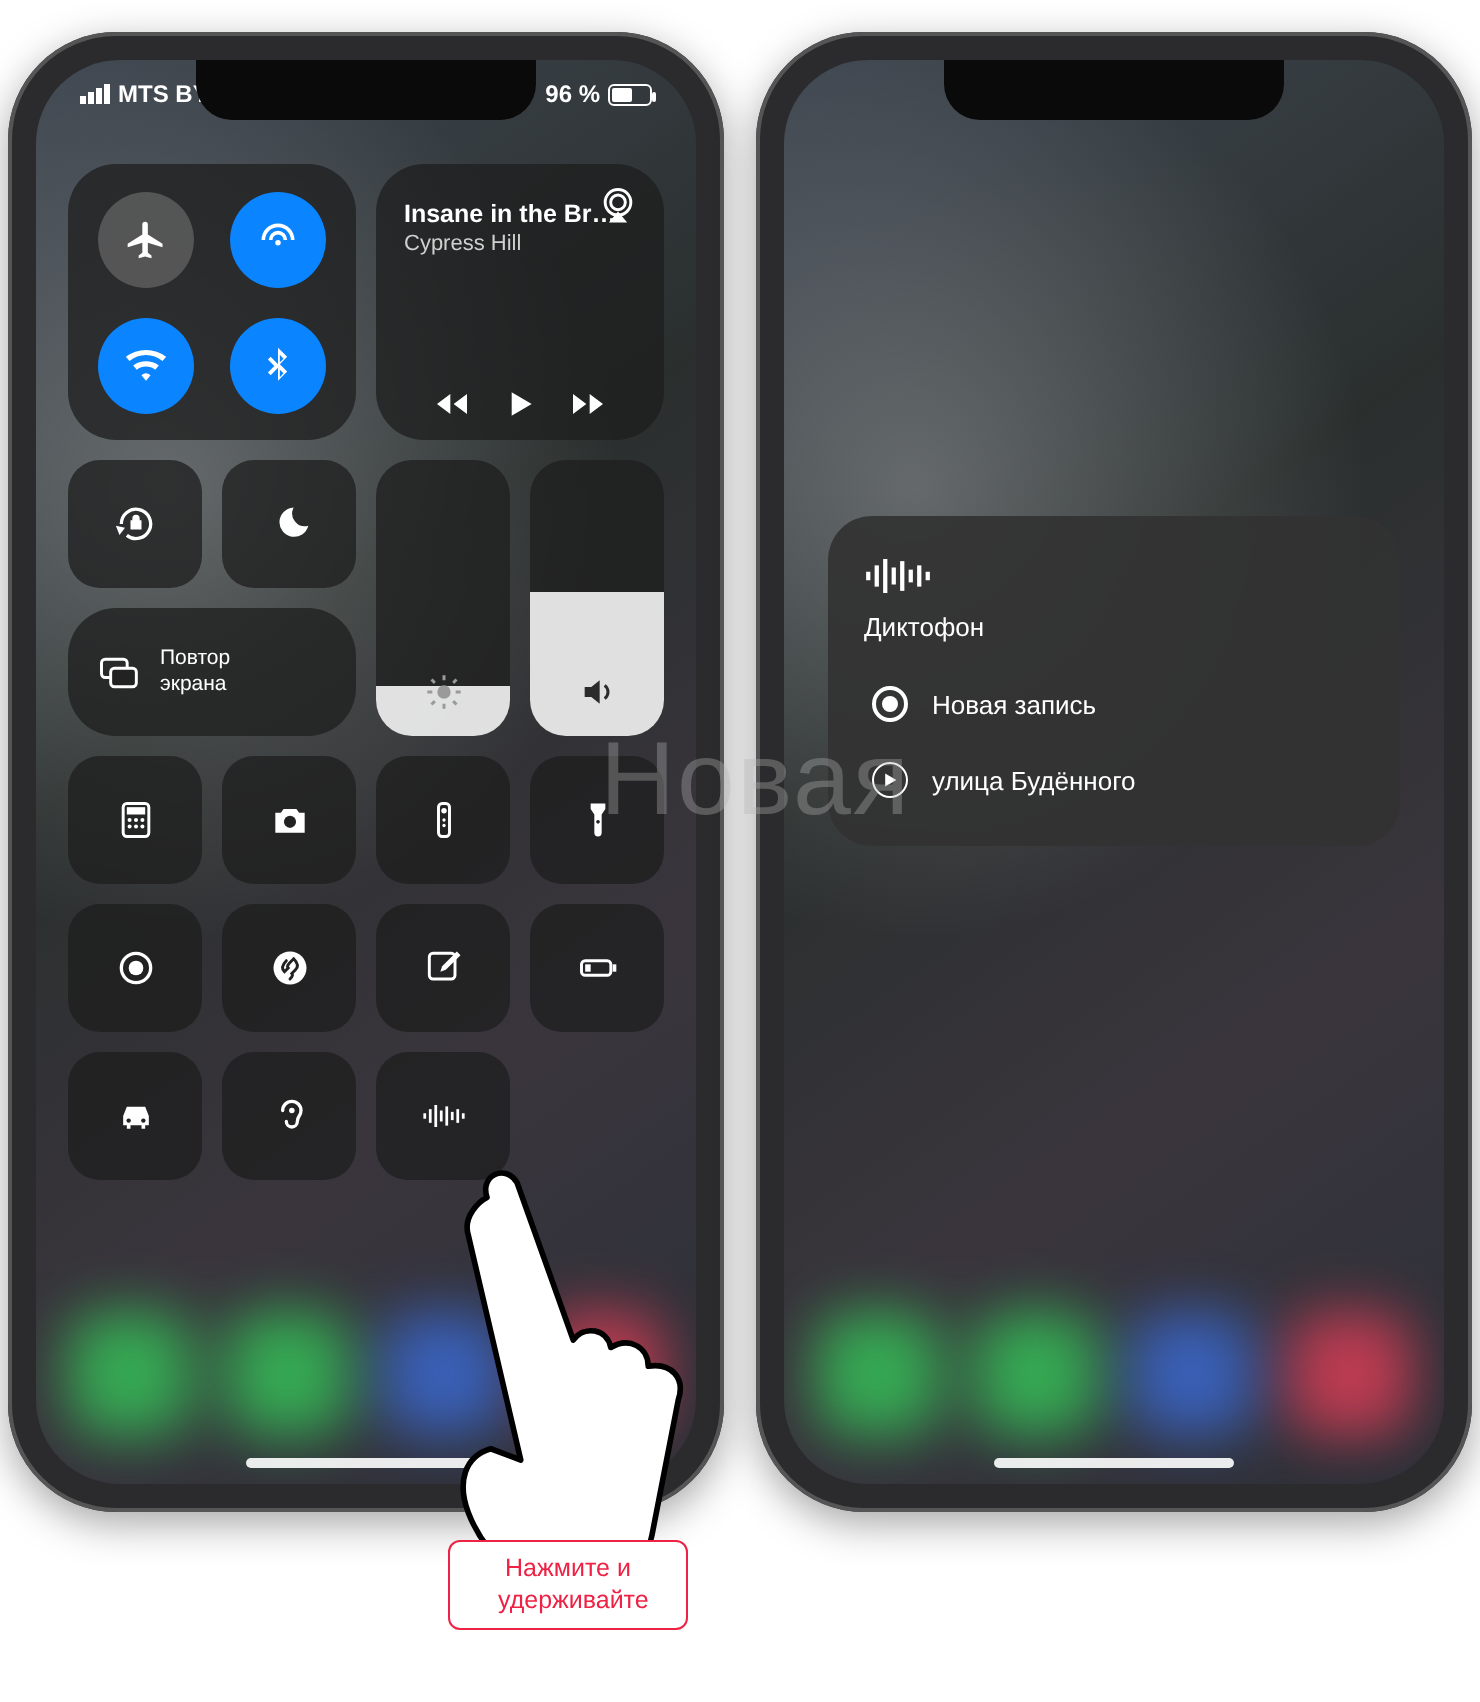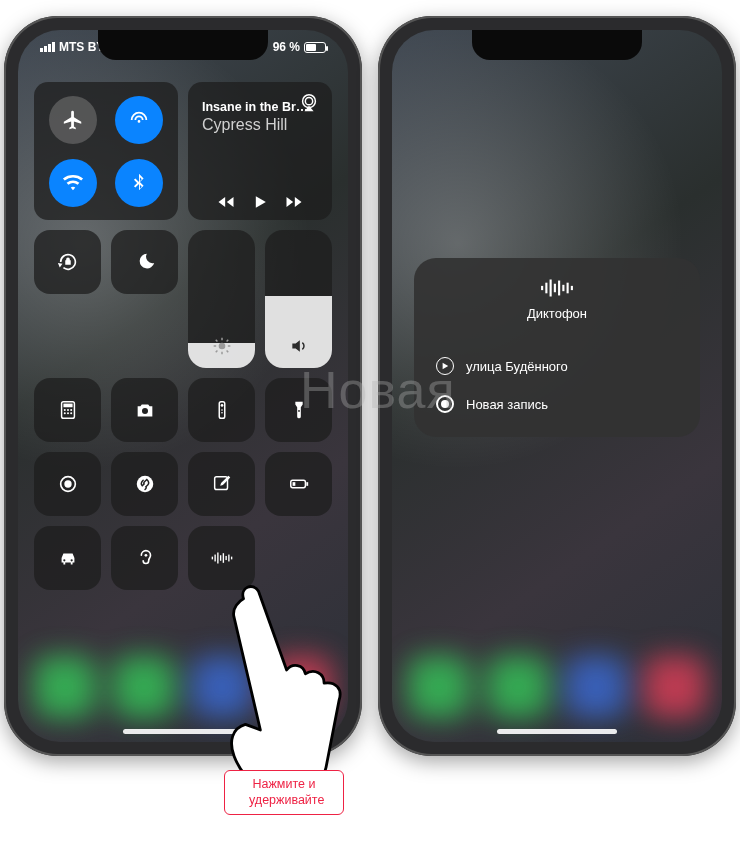--- a/index.html
+++ b/index.html
@@ -65,21 +65,21 @@
   .batt-fill{ position:absolute; left:1px; top:1px; bottom:1px; width:48%; background:#fff; border-radius:1px;}
 
   
   .cc {
     position: absolute; top: 52px; left: 16px; right: 16px; bottom: 24px;
     display: grid; grid-template-columns: repeat(4, 1fr);
     grid-auto-rows: 64px; gap: 10px;
   }
   .tile {
     background: rgba(30,30,30,.75);
-    border-radius: 14px;
+    border-radius: 24px;
     color: #fff;
     display:flex; align-items:center; justify-content:center;
     position: relative;
   }
   .tile.small { border-radius: 16px; }
   .conn {
     grid-column: 1 / span 2; grid-row: 1 / span 2;
     display:grid; grid-template-columns:1fr 1fr; grid-template-rows:1fr 1fr;
     padding: 10px; gap: 8px;
   }
@@ -92,21 +92,21 @@
   .circle.on { background:#0a84ff; }
   .circle svg, .tile svg { width:22px; height:22px; fill:#fff; }
 
   .music {
     grid-column: 3 / span 2; grid-row: 1 / span 2;
     flex-direction: column; align-items:stretch; padding: 12px 14px 8px;
     justify-content: flex-start;
   }
   .airplay-badge{ position:absolute; top:10px; right:12px; width:18px;height:18px;}
   .music .title{ font-size:12.5px; font-weight:600; white-space:nowrap; overflow:hidden; text-overflow:ellipsis; margin-top:6px;}
-  .music .artist{ font-size:16px; color:#d0d0d0; margin-top:2px;}
+  .music .artist{ font-size:11px; color:#d0d0d0; margin-top:2px;}
   .media-ctrls{ margin-top:auto; display:flex; justify-content:space-evenly; align-items:center;}
   .media-ctrls svg{ width:20px; height:20px; fill:#fff;}
 
   .lock   { grid-column:1; grid-row:3; }
   .dnd    { grid-column:2; grid-row:3; }
   .mirror { grid-column:1 / span 2; grid-row:4; justify-content:flex-start; padding:0 14px; gap:10px;}
   .mirror .lbl{ font-size:10.5px; line-height:1.2; }
   .bright { grid-column:3; grid-row:3 / span 2; }
   .vol    { grid-column:4; grid-row:3 / span 2; }
   .vslider{ position:absolute; inset:0; border-radius:18px; overflow:hidden; background:rgba(30,30,30,.75);}
@@ -121,21 +121,21 @@
   .homebar{ position:absolute; bottom:8px; left:50%; transform:translateX(-50%); width:120px; height:5px; background:#fff; border-radius:3px; opacity:.9;}
 
   
   .popup {
     position:absolute; top:228px; left:22px; right:22px;
     background: rgba(50,50,50,.92);
     border-radius: 22px;
     padding: 18px 18px 14px;
     color:#fff;
   }
-  .popup .hdr{ display:flex; flex-direction:column; align-items:center; gap:6px; margin-bottom:26px;}
+  .popup .hdr{ display:flex; flex-direction:column; gap:6px; margin-bottom:12px;}
   .popup .hdr svg{ width:34px; height:24px; }
   .popup-item{ display:flex; align-items:center; gap:12px; padding:10px 4px; font-size:13px;}
   .radio-ring{ width:18px;height:18px;border:2px solid #fff;border-radius:50%; position:relative;}
   .radio-ring.dot::after{content:"";position:absolute;inset:3px;border-radius:50%;background:#fff;}
   .play-ring{ width:18px;height:18px;border:1.5px solid #fff;border-radius:50%; display:flex;align-items:center;justify-content:center;}
   .play-ring svg{width:8px;height:8px;fill:#fff;}
 
   
   .watermark{
     position:absolute; top:360px; left:300px;
@@ -247,20 +247,28 @@
             <path d="M6 14l-3 4-2-5z"></path>
             <path d="M10 10V9a2 2 0 114 0v1h1v5H9v-5h1z"></path>
           </svg>
       </div>
       <div class="tile small dnd">
         <svg viewBox="0 0 24 24">
             <path d="M14 3a8 8 0 108 10 7 7 0 01-8-10z"></path>
           </svg>
       </div>
 
+      <div class="tile mirror">
+        <svg viewBox="0 0 24 24" width="22" height="22">
+            <rect x="3" y="5" width="14" height="10" rx="2" fill="none" stroke="#fff" stroke-width="1.6"></rect>
+            <rect x="8" y="10" width="14" height="10" rx="2" fill="#222" stroke="#fff" stroke-width="1.6"></rect>
+          </svg>
+        <div class="lbl" style="white-space:pre-line">Повтор
+экрана</div>
+      </div>
 
       <div class="tile bright" style="background:none">
         <div class="vslider">
             <div class="vfill" id="bright-fill" style="height: 18%;"></div>
           <svg viewBox="0 0 24 24">
               <circle cx="12" cy="12" r="4"></circle>
               <g stroke="#9a9a9a" stroke-width="1.8">
                 <path d="M12 2v3M12 19v3M2 12h3M19 12h3M4.5 4.5l2 2M17.5 17.5l2 2M4.5 19.5l2-2M17.5 6.5l2-2"></path>
               </g>
             </svg>
@@ -388,30 +396,30 @@
               <rect x="13" y="6" width="2" height="8"></rect>
               <rect x="17" y="3" width="2" height="14"></rect>
               <rect x="21" y="7" width="2" height="6"></rect>
               <rect x="25" y="5" width="2" height="10"></rect>
               <rect x="29" y="8" width="2" height="4"></rect>
             </g>
           </svg>
         <div style="font-size:13px;">Диктофон</div>
       </div>
       <div class="popup-item">
+        <span class="radio-ring dot"></span>
+        <span>Новая запись</span>
+      </div>
+      <div class="popup-item">
         <span class="play-ring">
             <svg viewBox="0 0 10 10">
               <path d="M2 1l7 4-7 4z"></path>
             </svg>
           </span>
         <span>улица Будённого</span>
-      </div>
-      <div class="popup-item">
-        <span class="radio-ring dot"></span>
-        <span>Новая запись</span>
       </div>
     </div>
 
     <div class="homebar"></div>
   </div>
 </div>
 
 <div class="watermark">Новая</div>
 
 <div class="hand">

